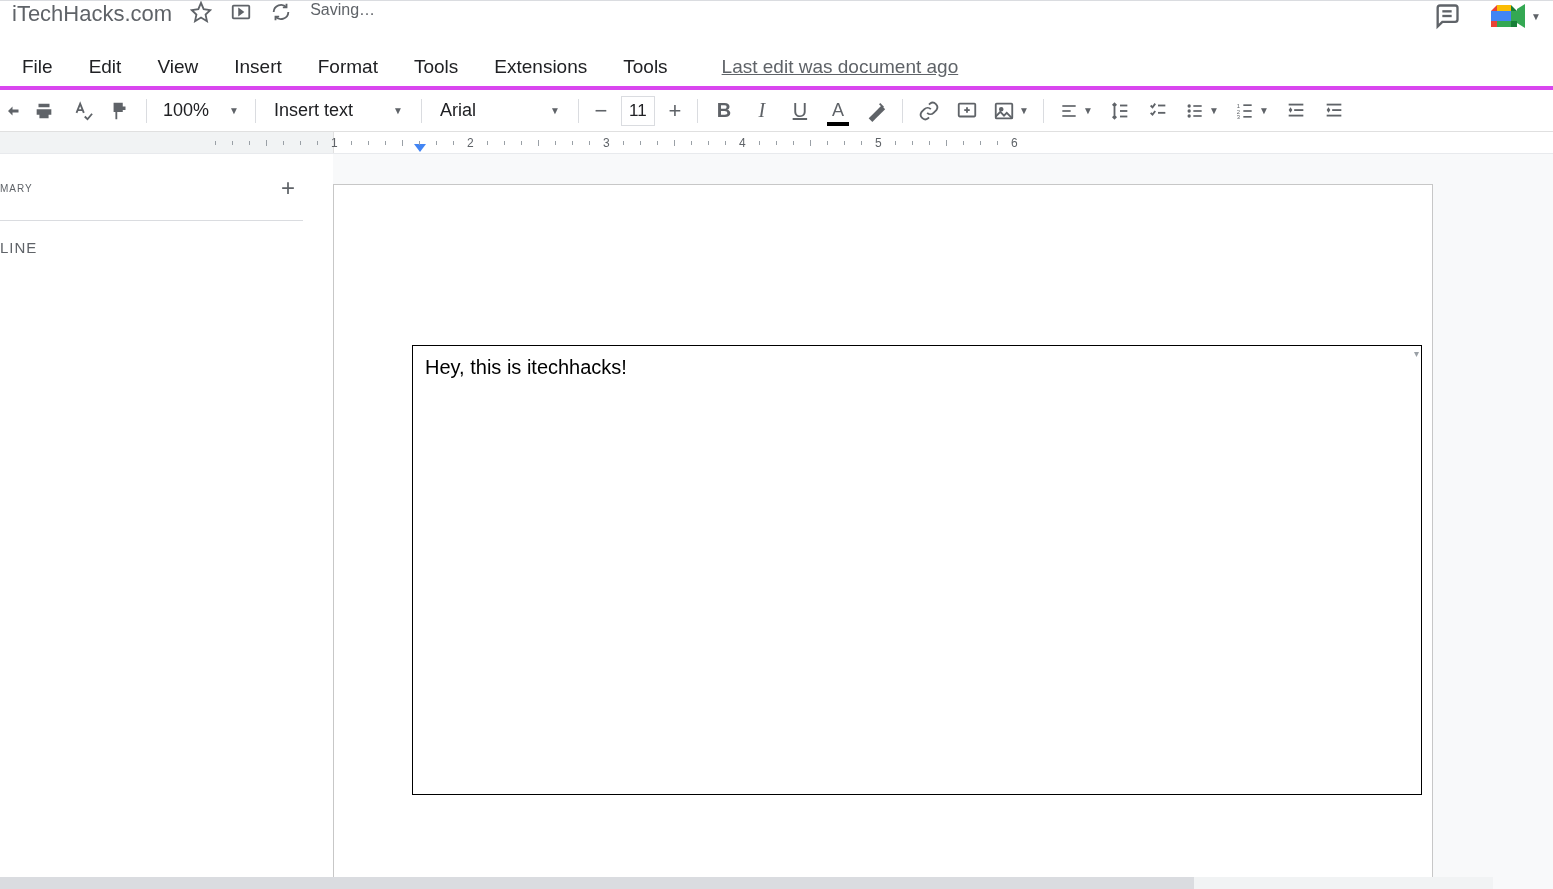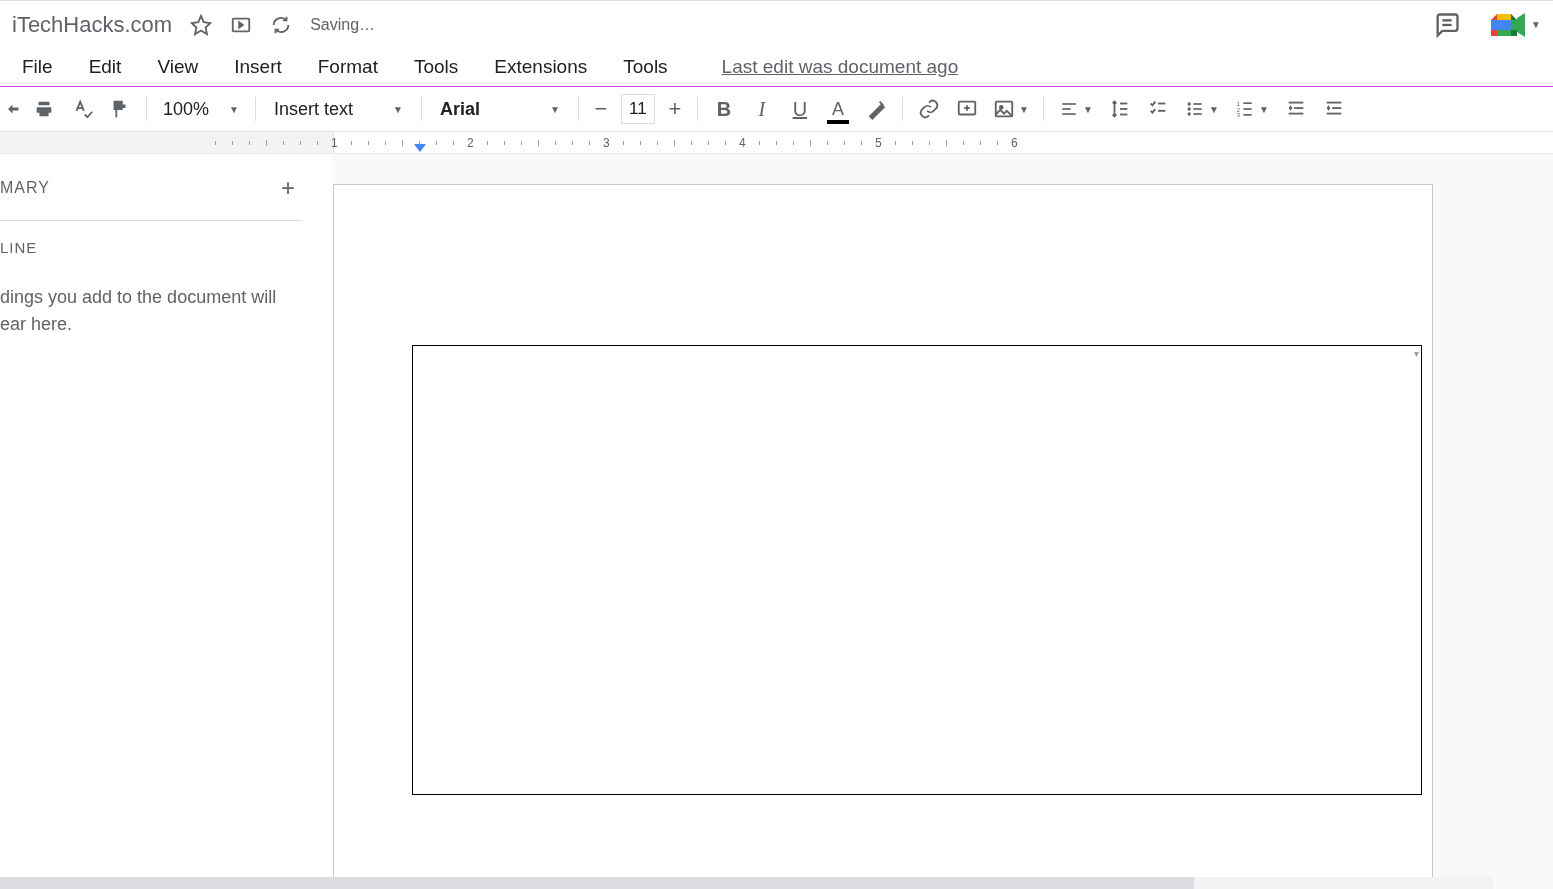--- a/index.html
+++ b/index.html
@@ -1,52 +1,52 @@
 <!DOCTYPE html>
 <html><head>
 <meta charset="utf-8">
 <style>
 * { box-sizing: border-box; margin: 0; padding: 0; }
 body { font-family: Arial, sans-serif; background: #fff; color: #202124; overflow: hidden; width: 1553px; height: 889px; }
 
-.titlebar { display: flex; align-items: center; height: 48px; padding: 0 12px; border-top: 1px solid #dadce0; }
+.titlebar { display: flex; align-items: flex-start; height: 48px; padding: 0 12px; border-top: 1px solid #dadce0; }
 .doc-title { font-size: 22px; color: #5f6368; margin-right: 18px; }
 .title-icons { display: flex; gap: 18px; align-items: center; }
 .title-icons svg, .title-icons .icon { width: 22px; height: 22px; cursor: pointer; }
 .saving { font-size: 16px; color: #5f6368; margin-left: 18px; }
 .titlebar-right { margin-left: auto; display: flex; align-items: center; gap: 28px; }
 .meet { position: relative; width: 40px; height: 30px; }
 
 .menubar { display: flex; align-items: center; gap: 12px; padding: 0 10px; height: 38px; }
 .menu-item { font-size: 19px; color: #202124; padding: 4px 12px; cursor: pointer; }
 .last-edit { font-size: 19px; color: #5f6368; text-decoration: underline; margin-left: 30px; cursor: pointer; }
 
-.toolbar { display: flex; align-items: center; height: 46px; border-top: 1px solid #d946ef; border-bottom: 1px solid #e0e0e0; padding: 0 4px; gap: 2px; flex-shrink: 0; }
+.toolbar { display: flex; align-items: center; height: 46px; border-top: 4px solid #d946ef; border-bottom: 1px solid #e0e0e0; padding: 0 4px; gap: 2px; flex-shrink: 0; }
 .tb-btn { width: 36px; height: 36px; display: flex; align-items: center; justify-content: center; cursor: pointer; color: #5f6368; border-radius: 4px; flex-shrink: 0; }
 .tb-sep { width: 1px; height: 24px; background: #dadce0; margin: 0 6px; flex-shrink: 0; }
 .zoom { display: flex; align-items: center; font-size: 18px; color: #202124; padding: 0 8px; gap: 20px; cursor: pointer; }
 .styles-dd { display: flex; align-items: center; font-size: 18px; color: #202124; padding: 0 10px; gap: 40px; cursor: pointer; min-width: 140px; justify-content: space-between; }
-.font-dd { display: flex; align-items: center; font-size: 18px; color: #202124; padding: 0 10px; gap: 60px; cursor: pointer; min-width: 140px; justify-content: space-between; font-weight: bold; }
+.font-dd { display: flex; align-items: center; font-size: 18px; color: #202124; padding: 0 10px; gap: 60px; cursor: pointer; min-width: 140px; justify-content: space-between; }
 .font-size-box { display: flex; align-items: center; gap: 6px; }
 .font-size-input { width: 34px; height: 30px; border: 1px solid #dadce0; text-align: center; font-size: 17px; color: #202124; }
 .fs-btn { font-size: 22px; color: #5f6368; width: 28px; text-align: center; cursor: pointer; }
 .caret { font-size: 10px; color: #5f6368; }
 
 .ruler-area { background: #f1f3f4; height: 22px; border-bottom: 1px solid #e8eaed; display: flex; }
 .ruler-spacer { width: 333px; }
 .ruler-inner { flex: 1; position: relative; background: #fff; border-left: 1px solid #e0e0e0; }
 .ruler-num { position: absolute; font-size: 12px; color: #5f6368; top: 4px; }
 .ruler-tick { position: absolute; width: 1px; background: #9aa0a6; top: 8px; height: 6px; }
 .ruler-tick.minor { height: 4px; top: 9px; }
 .indent-marker { position: absolute; top: 12px; width: 0; height: 0; border-left: 6px solid transparent; border-right: 6px solid transparent; border-top: 8px solid #4285f4; }
 
 .workspace { display: flex; height: calc(100% - 154px); background: #f8f9fa; }
 .left-panel { width: 333px; padding: 20px 30px 20px 0; background: #fff; }
 .summary-row { display: flex; justify-content: space-between; align-items: center; padding-right: 8px; }
-.summary-label { font-size: 16px; color: #5f6368; letter-spacing: 1px; font-weight: 500; }
+.summary-label { font-size: 10px; color: #5f6368; letter-spacing: 1px; font-weight: 500; }
 .plus-btn { font-size: 24px; color: #5f6368; cursor: pointer; }
 .panel-sep { border-top: 1px solid #dadce0; margin: 18px 0; }
 .outline-label { font-size: 15px; color: #5f6368; letter-spacing: 1px; font-weight: 500; }
 .outline-hint { font-size: 18px; color: #5f6368; margin-top: 28px; line-height: 1.5; }
 
 .doc-area { flex: 1; padding: 30px 0 0 0; overflow: hidden; }
 .page { width: 1100px; background: #fff; border: 1px solid #c7c7c7; min-height: 800px; margin-left: 0; }
 .textbox { margin: 160px 0 0 78px; width: 1010px; min-height: 450px; border: 1.5px solid #000; padding: 10px 12px; position: relative; }
 .textbox-handle { position: absolute; right: 2px; top: 2px; font-size: 10px; color: #9aa0a6; }
 .doc-text { font-family: Arial; font-size: 20px; color: #000; }
@@ -328,26 +328,26 @@
 </div>
 
 <div class="workspace">
   <div class="left-panel">
     <div class="summary-row">
       <div class="summary-label">MARY</div>
       <div class="plus-btn">+</div>
     </div>
     <div class="panel-sep"></div>
     <div class="outline-label">LINE</div>
-    <div class="outline-hint">dings you add to the document will ear here.</div>
   </div>
   <div class="doc-area">
     <div class="page">
       <div class="textbox">
         <div class="textbox-handle">▾</div>
+        <div class="doc-text">Hey, this is itechhacks!</div>
       </div>
     </div>
   </div>
 </div>
 
 <div class="bottom-scrollbar">
   <div class="scrollbar-thumb"></div>
 </div>
 
 </body></html>

